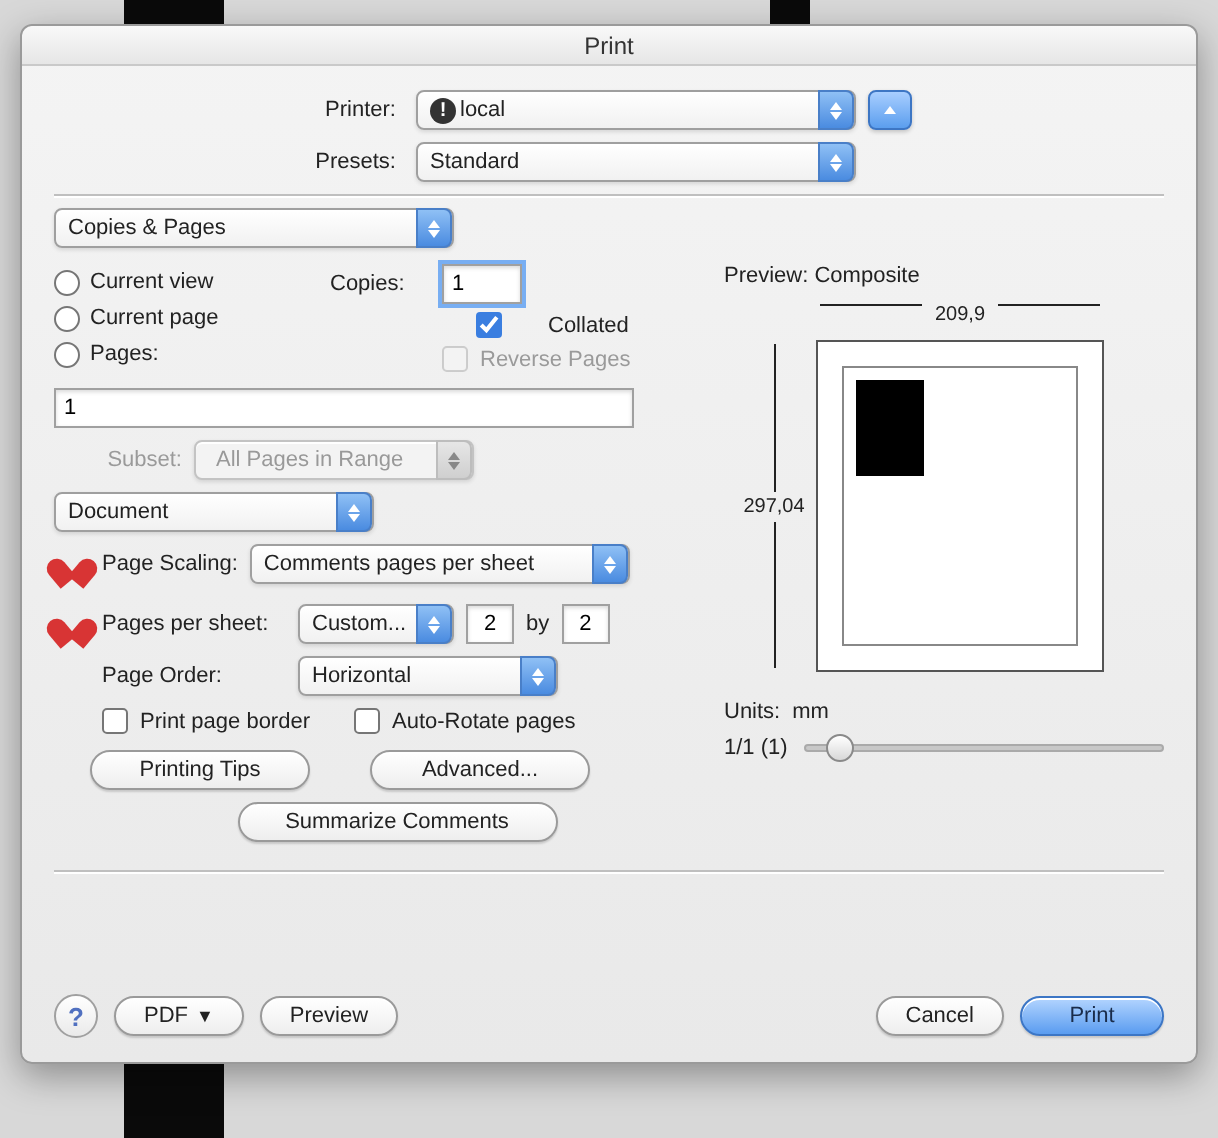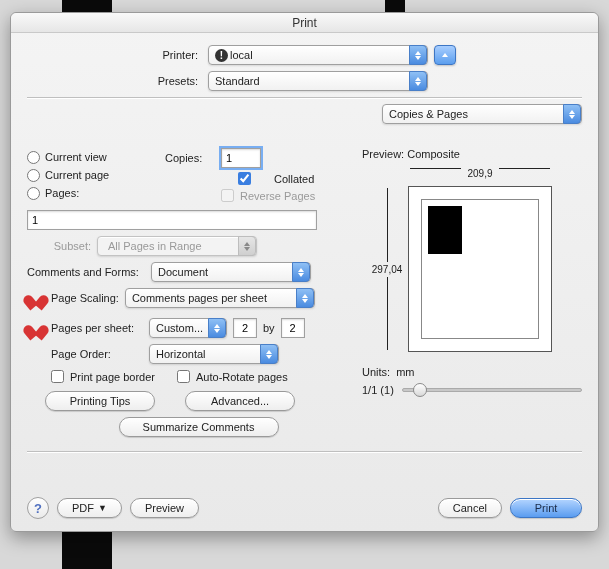--- a/index.html
+++ b/index.html
@@ -233,21 +233,21 @@
         <span>Standard</span>
         <div class="aqua-endcap">
             <div class="tri-up"></div>
             <div class="tri-down"></div>
           </div>
       </div>
     </div>
 
     <hr class="sep">
 
-    <div class="row" style="justify-content:flex-end; margin-bottom:24px;">
+    <div class="row" style="justify-content:flex-start; margin-bottom:8px;">
       <div class="aqua-select" style="width:200px;">
         <span>Copies &amp; Pages</span>
         <div class="aqua-endcap">
             <div class="tri-up"></div>
             <div class="tri-down"></div>
           </div>
       </div>
     </div>
 
     <div class="main-area">
@@ -287,32 +287,31 @@
             </div>
           </div>
         </div>
 
         
         <input class="text-input" style="width: 290px; margin-top: 2px;" value="1">
 
         
         <div class="row" style="margin-top:6px;">
           <div style="width:64px; text-align:right;" class="disabled-txt">Subset:</div>
-          <div class="aqua-select disabled" style="width:160px;padding-left:10px;">
+          <div class="aqua-select disabled" style="width:140px;padding-left:10px;">
             <span>All Pages in Range</span>
             <div class="aqua-endcap">
                 <div class="tri-up"></div>
                 <div class="tri-down"></div>
               </div>
           </div>
         </div>
 
         
         <div class="row">
-          <div style="width:118px;" class="inline-lbl">Comments and Forms:</div>
           <div class="aqua-select" style="width:160px;">
             <span>Document</span>
             <div class="aqua-endcap">
                 <div class="tri-up"></div>
                 <div class="tri-down"></div>
               </div>
           </div>
         </div>
 
         

